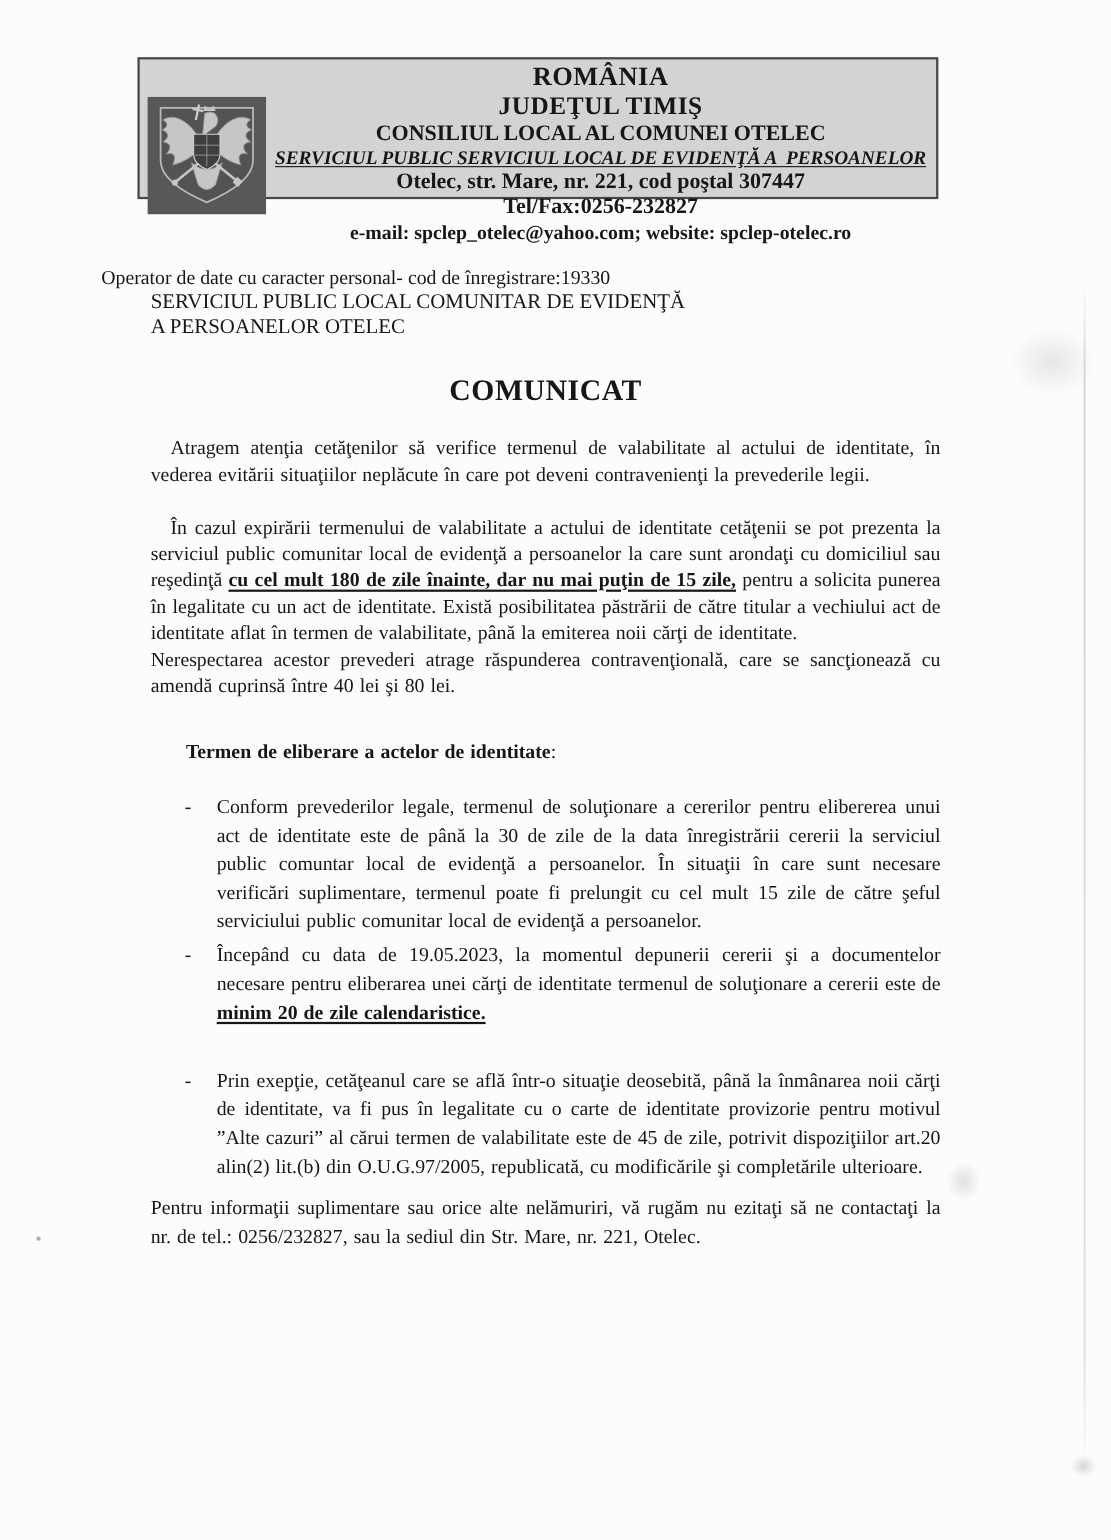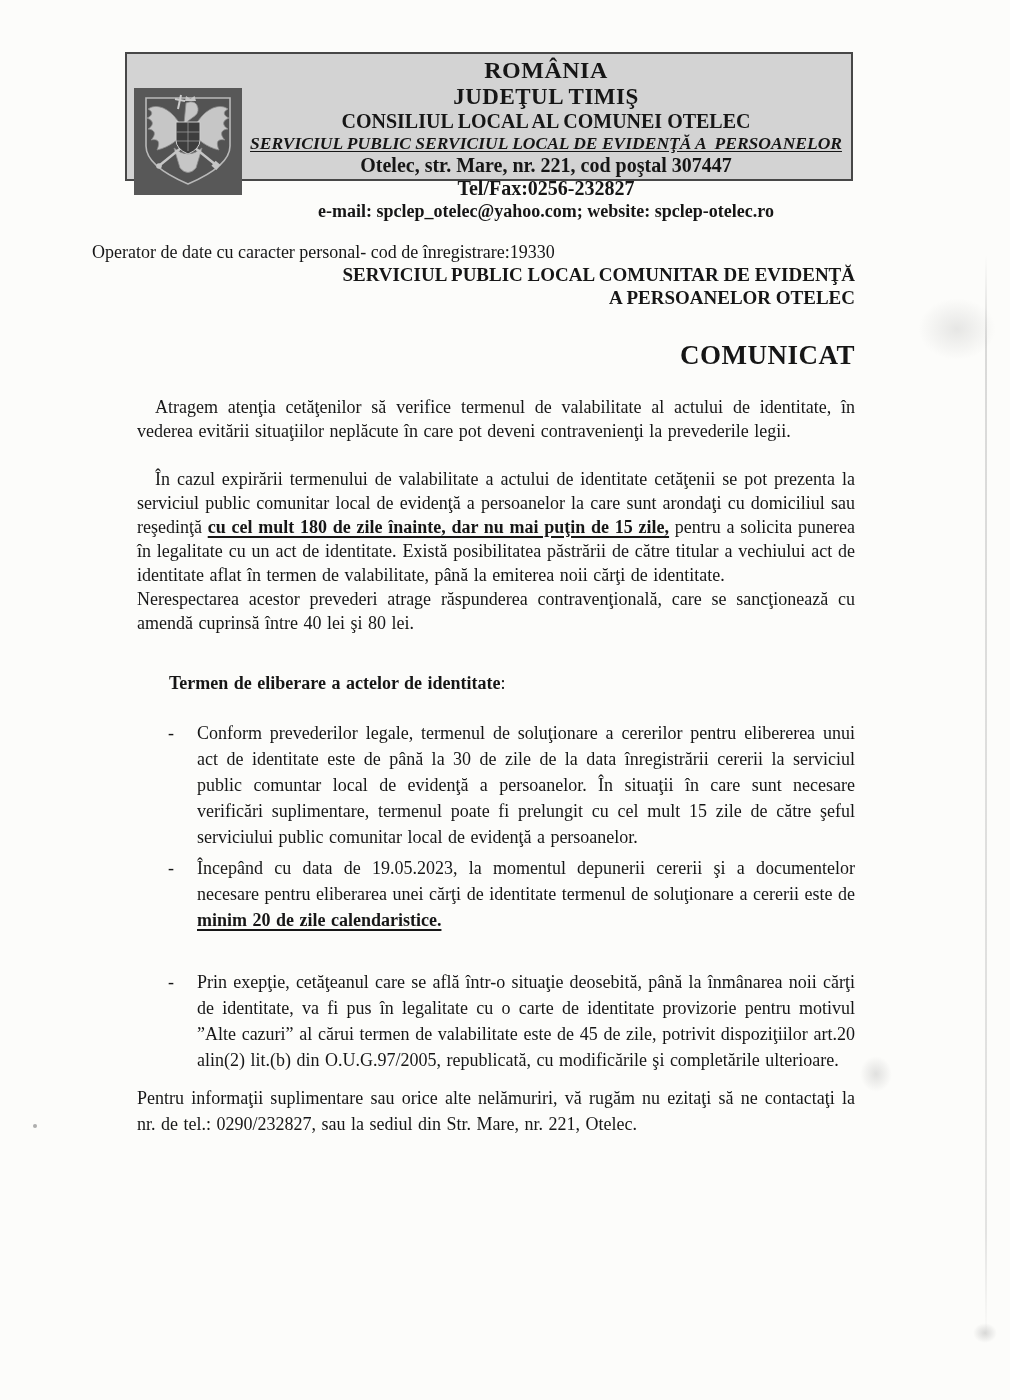--- a/index.html
+++ b/index.html
@@ -49,27 +49,27 @@
     margin-top: 16px;
   }
 
   
   .content {
     position: absolute;
     left: 137px; top: 263px;
     width: 718px;
   }
   .doc-title {
-    text-align: right;
-    font-weight: bold;
+    text-align: left;
+    font-weight: normal;
     font-size: 19px;
     line-height: 23px;
   }
   .subject {
-    text-align: right;
+    text-align: center;
     font-weight: bold;
     font-size: 27px;
     letter-spacing: .5px;
     margin-top: 31px;
   }
   .bodytext { margin-top: 24px; font-size: 18px; word-spacing: 1px; }
   .para { margin: 0; text-align: justify; line-height: 24px; }
   .para.indent { text-indent: 18px; margin-top: 24px; }
   .bu {
     font-weight: bold;
@@ -181,21 +181,21 @@
       <div class="bullet bullet-2">
         <div class="marker">-</div>
         <div class="btext"><span>Începând cu data de 19.05.2023, la momentul depunerii cererii şi a documentelor necesare pentru eliberarea unei cărţi de identitate termenul de soluţionare a cererii este de </span><span class="bu">minim 20 de zile calendaristice.</span></div>
       </div>
 
       <div class="bullet bullet-3">
         <div class="marker">-</div>
         <div class="btext">Prin exepţie, cetăţeanul care se află într-o situaţie deosebită, până la înmânarea noii cărţi de identitate, va fi pus în legalitate cu o carte de identitate provizorie pentru motivul ”Alte cazuri” al cărui termen de valabilitate este de 45 de zile, potrivit dispoziţiilor art.20 alin(2) lit.(b) din O.U.G.97/2005, republicată, cu modificările şi completările ulterioare.</div>
       </div>
 
-      <p class="para closing">Pentru informaţii suplimentare sau orice alte nelămuriri, vă rugăm nu ezitaţi să ne contactaţi la nr. de tel.: 0290/232827, sau la sediul din Str. Mare, nr. 221, Otelec.</p>
+      <p class="para closing">Pentru informaţii suplimentare sau orice alte nelămuriri, vă rugăm nu ezitaţi să ne contactaţi la nr. de tel.: 0256/232827, sau la sediul din Str. Mare, nr. 221, Otelec.</p>
     </div>
   </div>
 
   <div class="artifact scan-vline"></div>
   <div class="artifact smudge-a"></div>
   <div class="artifact smudge-b"></div>
   <div class="artifact smudge-c"></div>
   <div class="artifact speck-a"></div>
 
 </div>

